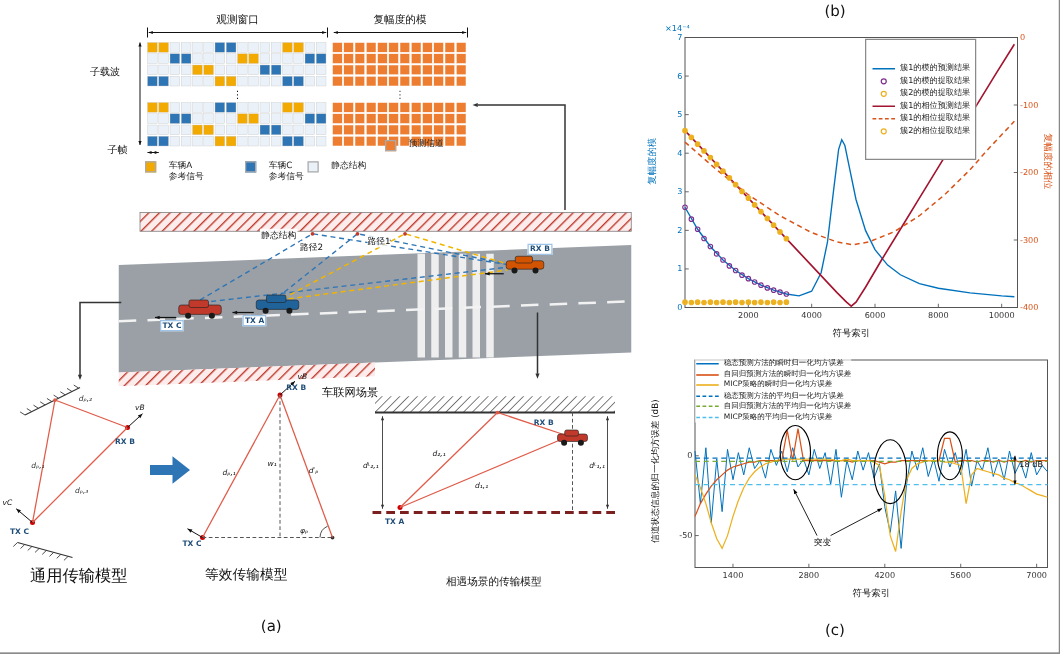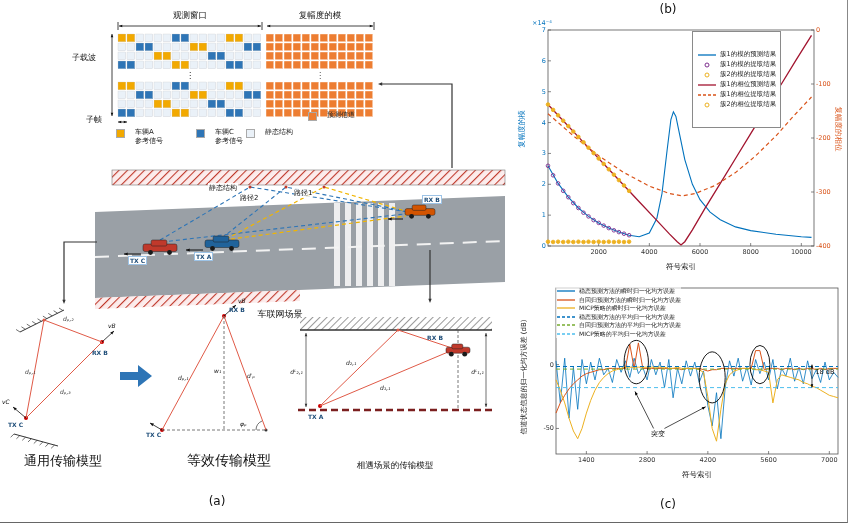--- a/index.html
+++ b/index.html
@@ -554,21 +554,21 @@
 
   <div class="lbl" style="left:208px;top:183px;font-size:7px;background:rgba(255,255,255,.9);padding:0 1px">静态结构</div>
   <div class="lbl" style="left:240px;top:193px;font-size:7px;background:rgba(255,255,255,.8)">路径2</div>
   <div class="lbl" style="left:294px;top:188px;font-size:7px;background:rgba(255,255,255,.8)">路径1</div>
   <div class="lbl tag" style="left:128px;top:256px">TX C</div>
   <div class="lbl tag" style="left:194px;top:252px">TX A</div>
   <div class="lbl tag" style="left:422px;top:195px">RX B</div>
   <div class="lbl ctr" style="left:230px;top:308px;width:100px;font-size:9px">车联网场景</div>
 
   <div class="lbl ctr" style="left:18px;top:452px;width:90px;font-size:13px">通用传输模型</div>
-  <div class="lbl ctr" style="left:184px;top:452px;width:90px;font-size:14px">等效传输模型</div>
+  <div class="lbl ctr" style="left:152px;top:452px;width:90px;font-size:11px">等效传输模型</div>
   <div class="lbl ctr" style="left:330px;top:460px;width:130px;font-size:8.5px">相遇场景的传输模型</div>
 
   <div class="lbl ctr" style="left:195px;top:494px;width:44px;font-size:12px">(a)</div>
   <div class="lbl ctr" style="left:648px;top:2px;width:40px;font-size:12px">(b)</div>
   <div class="lbl ctr" style="left:648px;top:497px;width:40px;font-size:12px">(c)</div>
 
   <div class="lbl" style="left:532px;top:19px;font-size:6.5px;color:#0072BD">×14⁻⁴</div>
   <div class="lbl ctr rot" style="left:492px;top:124px;width:60px;font-size:7.5px;color:#0072BD">复幅度的模</div>
   <div class="lbl ctr rotr" style="left:808px;top:124px;width:60px;font-size:7.5px;color:#D95319">复幅度的相位</div>
   <div class="lbl ctr" style="left:636px;top:262px;width:90px;font-size:7.5px">符号索引</div>

